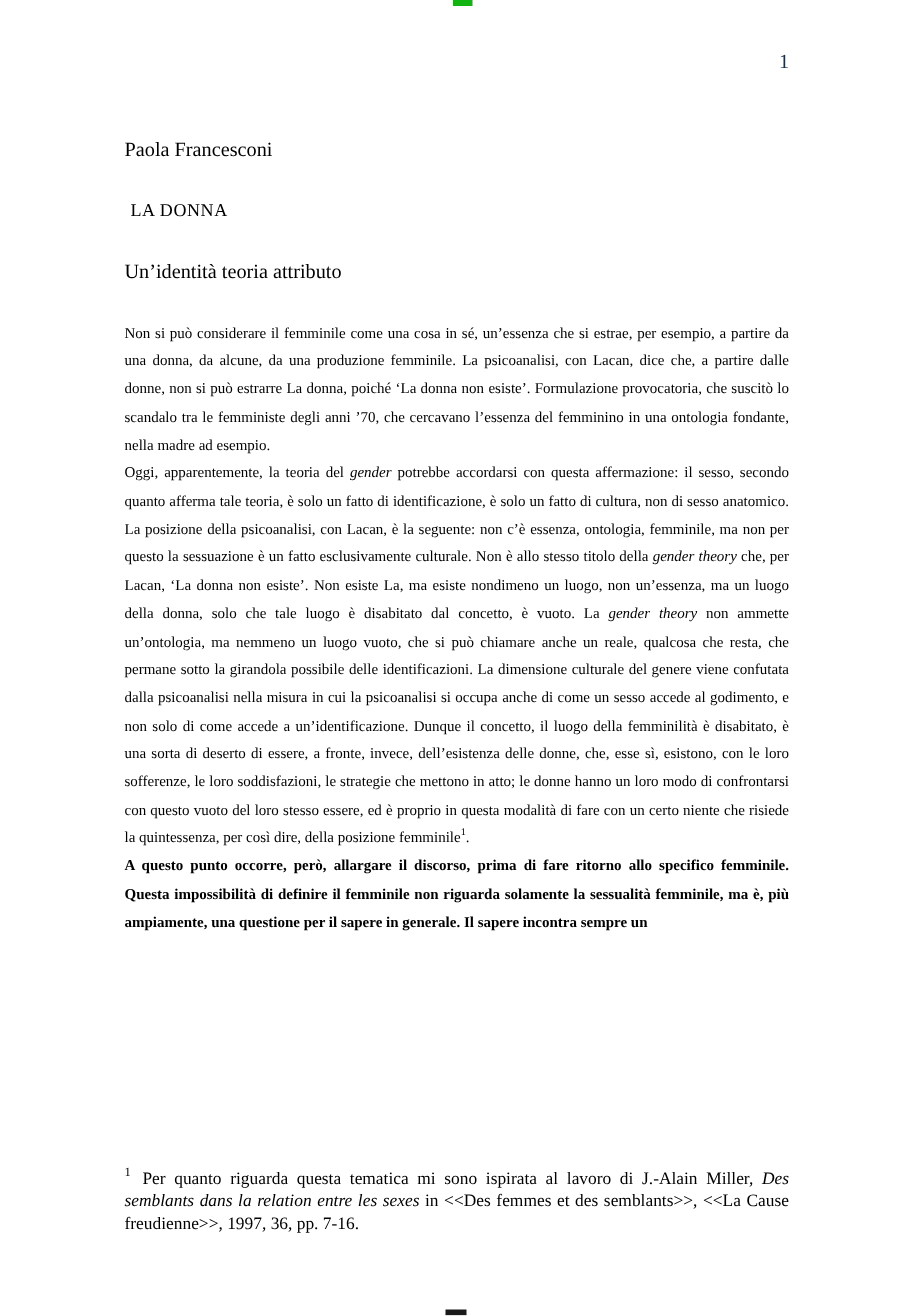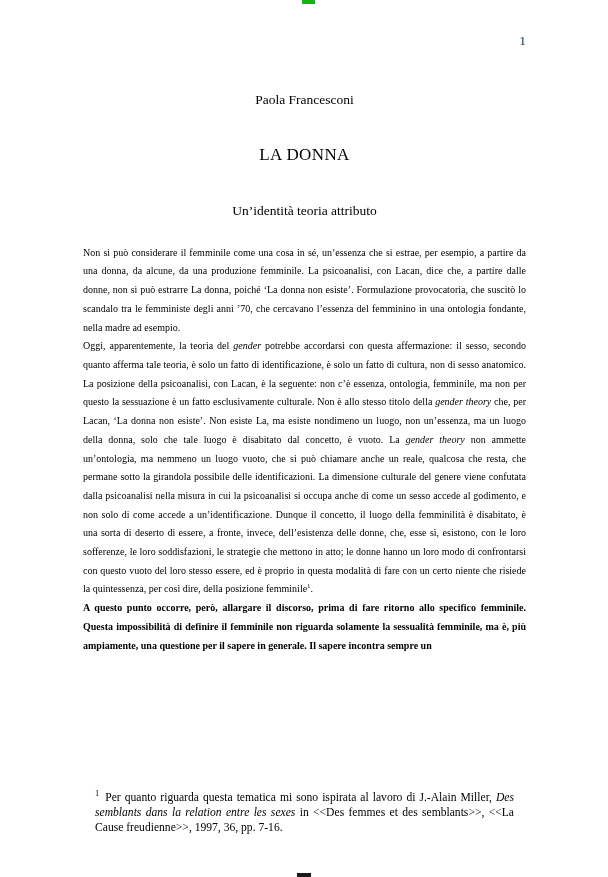--- a/index.html
+++ b/index.html
@@ -48,32 +48,31 @@
     line-height: 1;
     color: #14304d;
   }
   .content {
     position: absolute;
     left: 83px;
     top: 0;
     width: 443px;
   }
   .title-block {
-    text-align: center;
     padding-top: 92px;
   }
   .author {
     font-size: 13.5px;
     line-height: 1.2;
     margin: 0;
   }
   .main-title {
-    font-size: 17px;
+    font-size: 12px;
     line-height: 1.2;
-    margin: 16px;
+    margin: 4px;
     padding-top: 21px;
     letter-spacing: 0.4px;
   }
   .subtitle {
     font-size: 13.5px;
     line-height: 1.2;
     margin: 0;
     padding-top: 21px;
   }
   .body-text {
@@ -103,21 +102,21 @@
   .footnote-area {
     position: absolute;
     left: 83px;
     top: 778px;
     width: 443px;
     font-size: 11.6px;
     line-height: 15.2px;
     text-align: justify;
   }
   .footnote-area p {
-    margin: 12px;
+    margin: 0;
     text-indent: 0;
     text-align: justify;
     text-align-last: left;
   }
   .footnote-area sup.fn-mark {
     font-size: 0.72em;
     vertical-align: super;
     line-height: 0;
     padding-right: 2px;
   }

